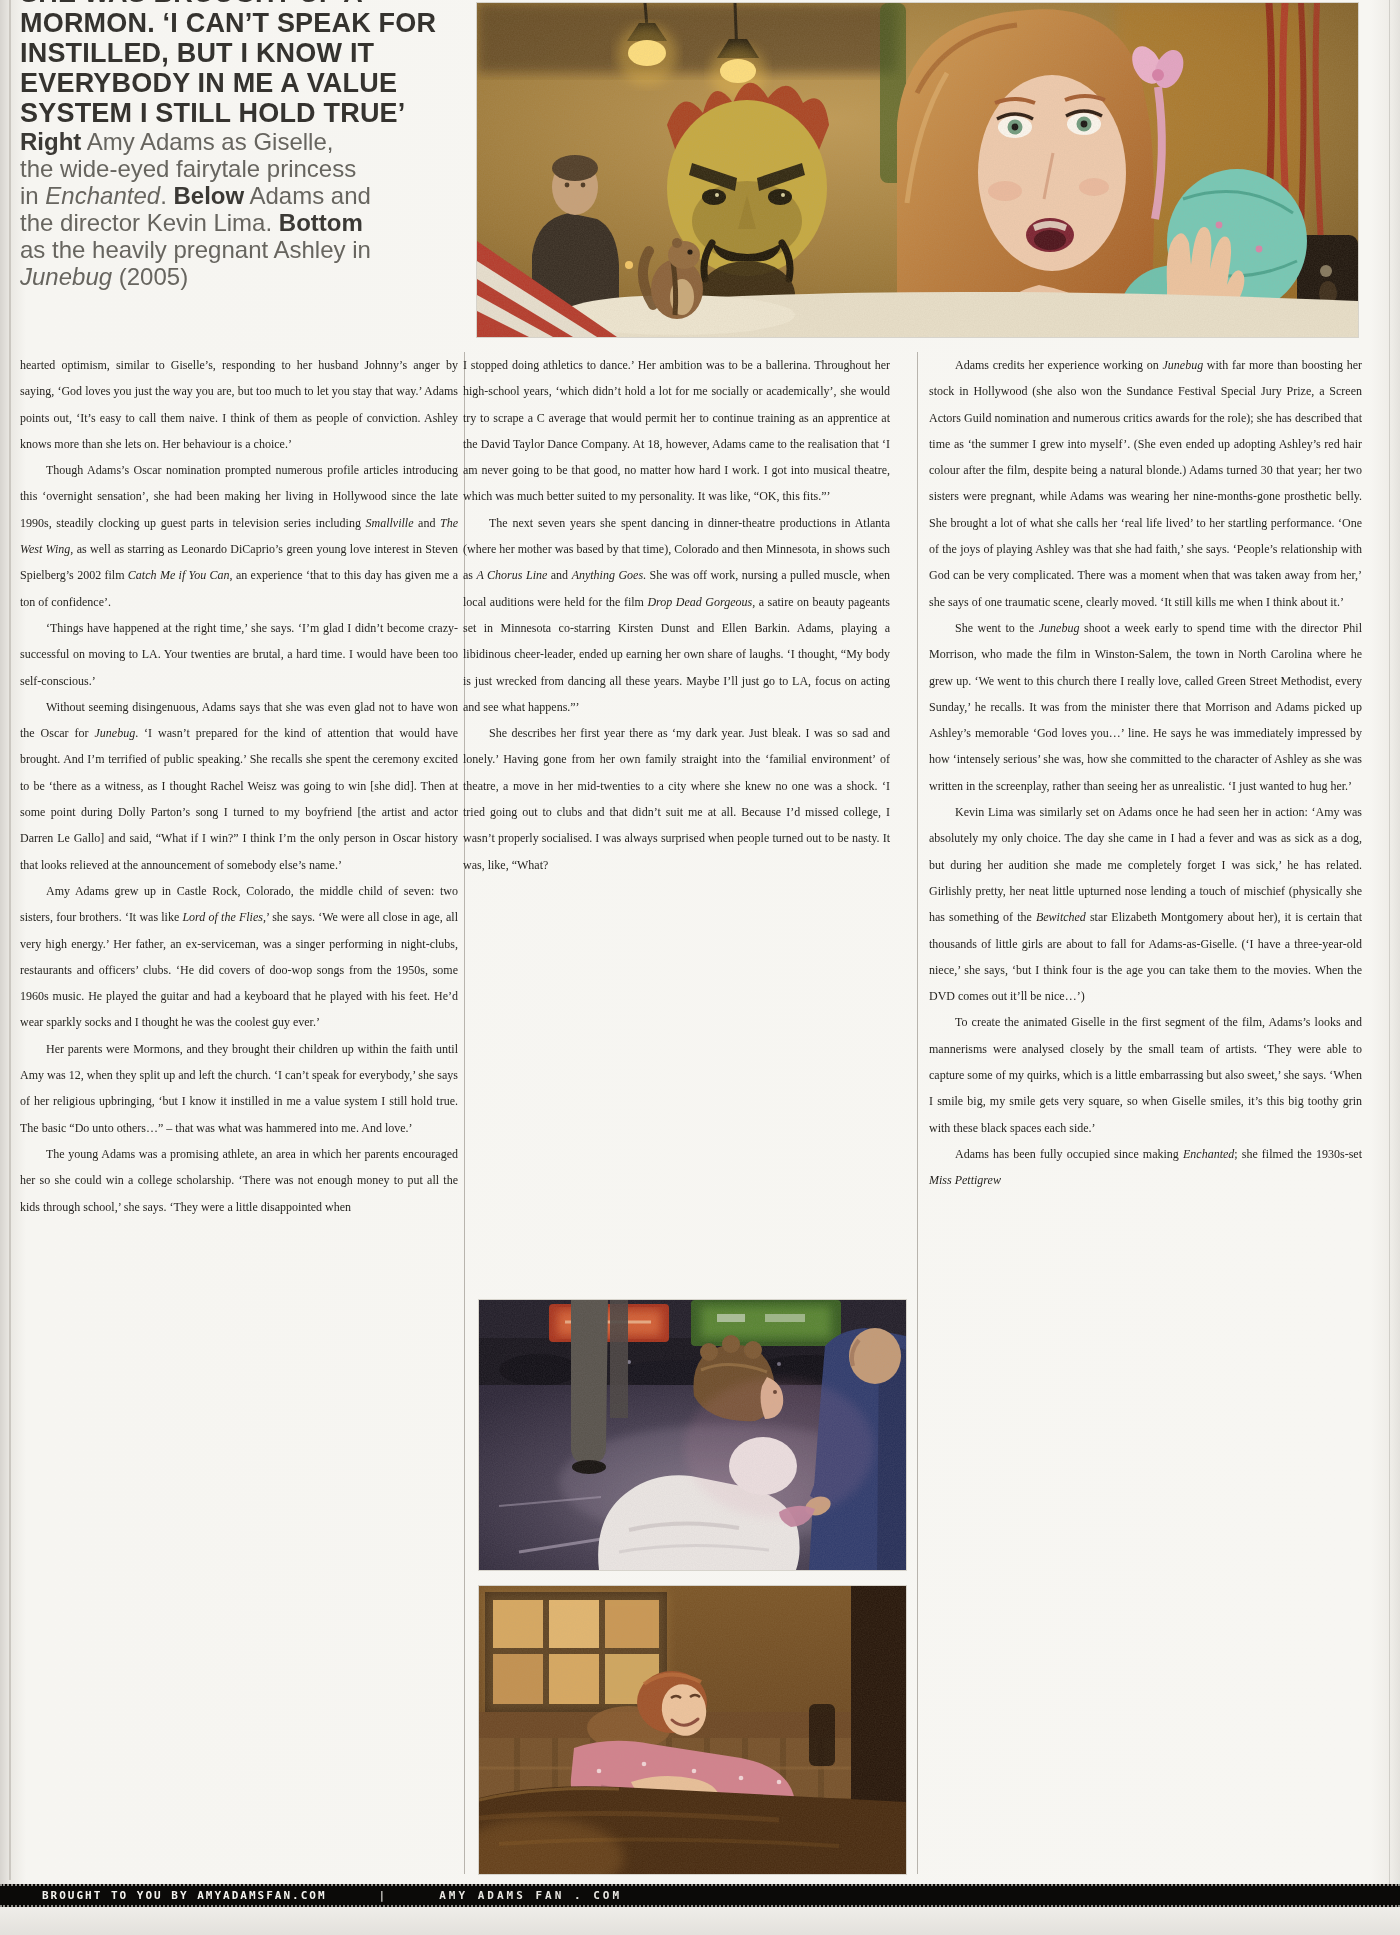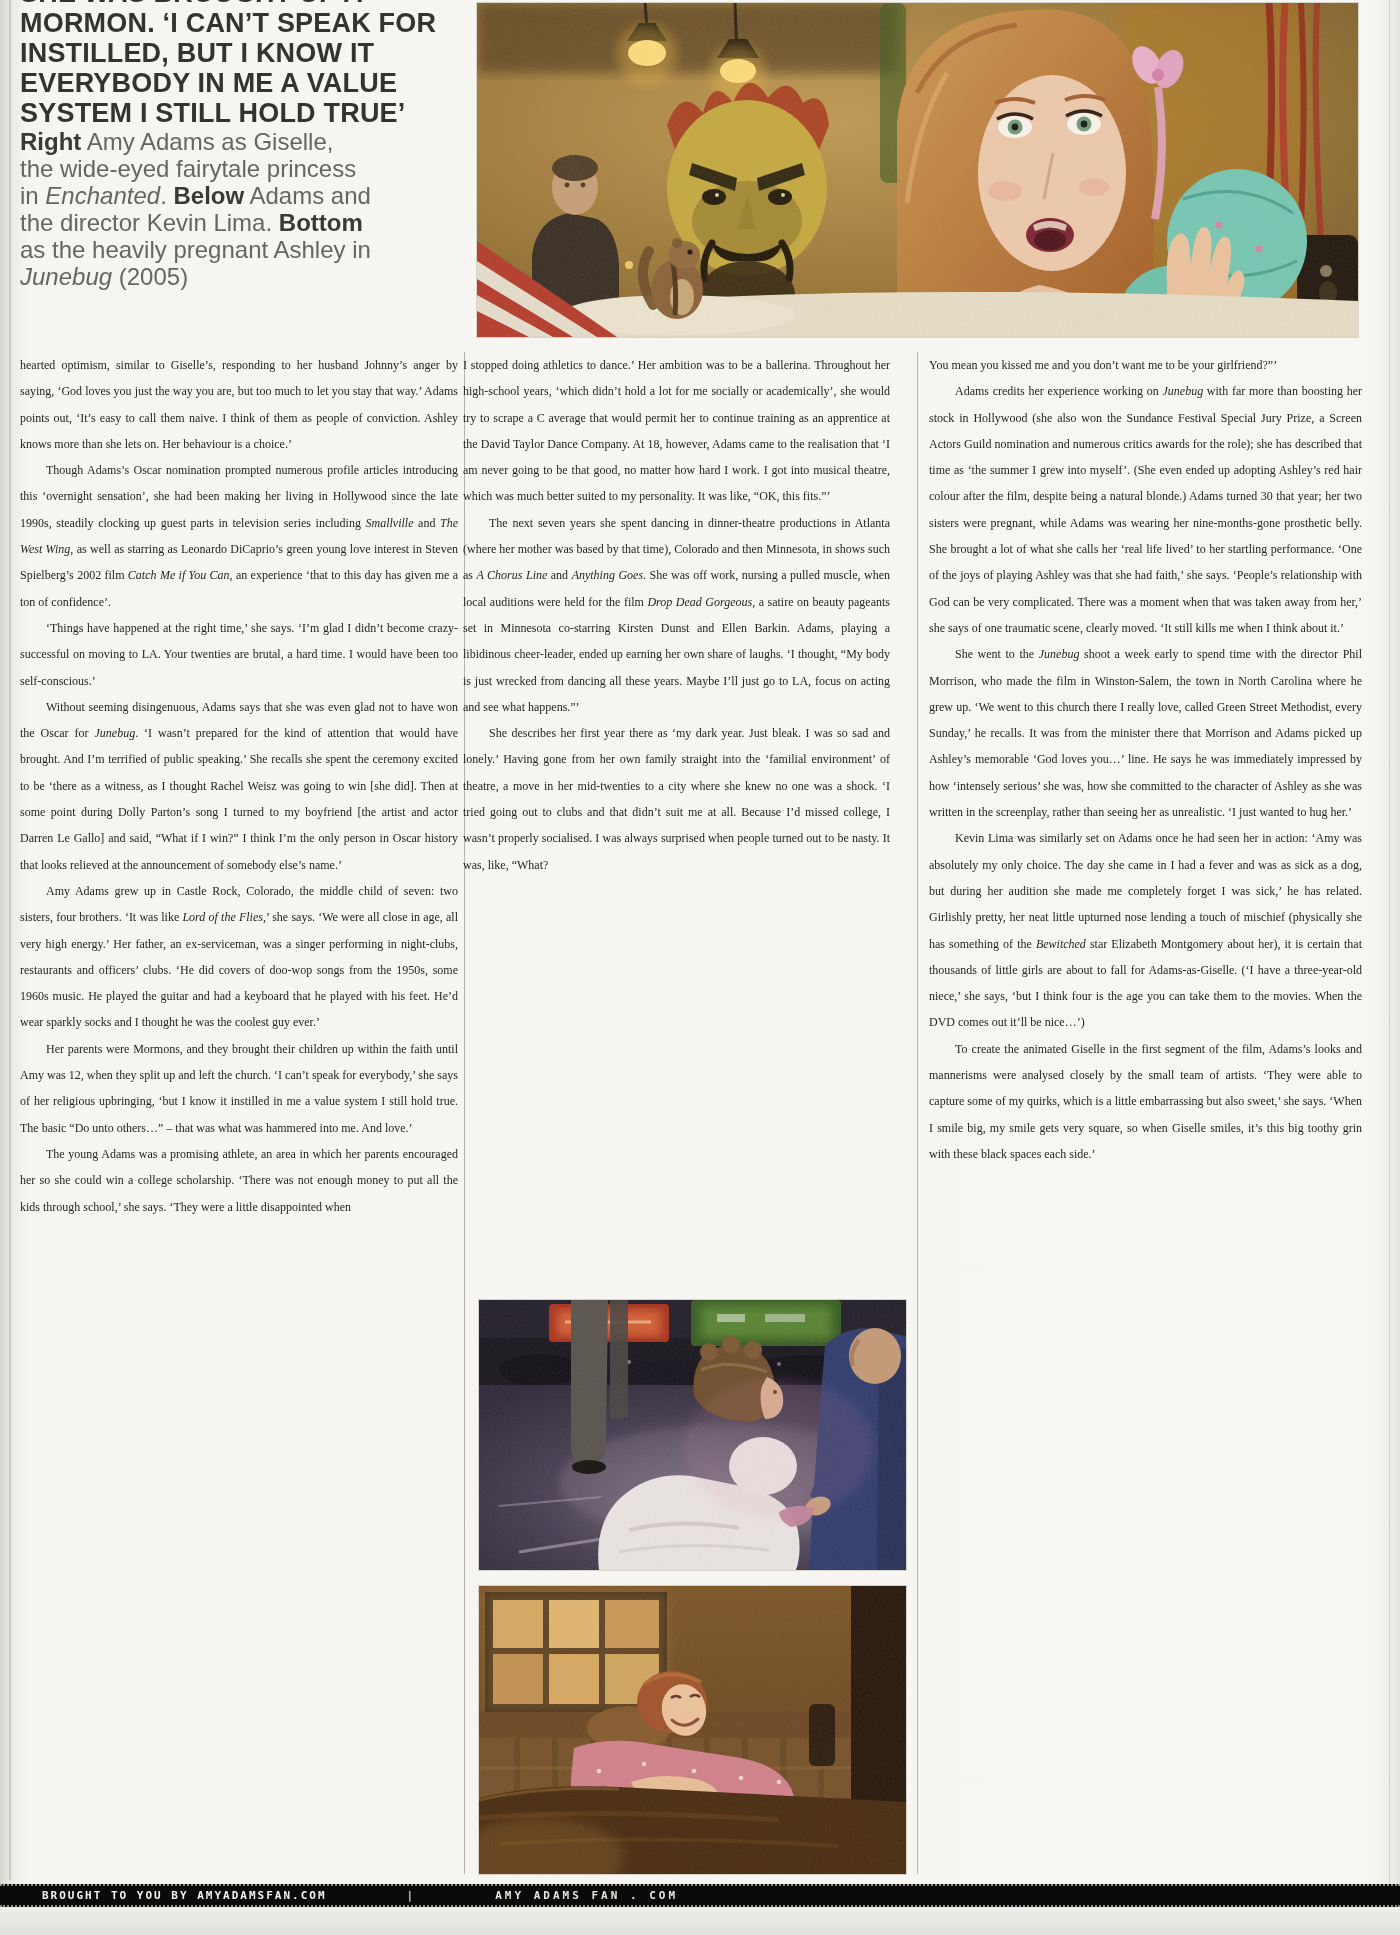--- a/index.html
+++ b/index.html
@@ -47,21 +47,21 @@
   #photo-enchanted{left:477px;top:3px;}
   #photo-street{left:479px;top:1300px;}
   #photo-junebug{left:479px;top:1586px;}
 
   
   .footer-bar{
     position:absolute;left:0;top:1884px;width:1400px;height:23px;background:#0b0a08;
     border-top:2px dotted #8f8d88;border-bottom:2px dotted #8f8d88;
     display:flex;align-items:center;box-sizing:border-box;
     font-family:"DejaVu Sans Mono",monospace;font-weight:bold;font-size:11px;
-    color:#f4f3ef;letter-spacing:2px;white-space:nowrap;gap:28px;
+    color:#f4f3ef;letter-spacing:2px;white-space:nowrap;
   }
   .footer-bar .credit-left{margin-left:42px;}
   .footer-bar .credit-sep{margin:0 52px;color:#cfcdc8;}
   .footer-bar .credit-right{letter-spacing:3px;color:#e8e6e1;}
   .magazine-line{
     position:absolute;right:32px;top:1909px;
     font-family:"DejaVu Sans Mono",monospace;font-weight:bold;font-size:14px;
     letter-spacing:12px;color:#2a2926;white-space:nowrap;
   }
   .magazine-line .pagenum{margin-left:16px;letter-spacing:2px;}
@@ -240,25 +240,25 @@
     <p class="indent">The young Adams was a promising athlete, an area in which her parents encouraged her so she could win a college scholarship. ‘There was not enough money to put all the kids through school,’ she says. ‘They were a little disappointed when</p>
   </div>
 
   <div class="col" id="col2">
     <p>I stopped doing athletics to dance.’ Her ambition was to be a ballerina. Throughout her high-school years, ‘which didn’t hold a lot for me socially or academically’, she would try to scrape a C average that would permit her to continue training as an apprentice at the David Taylor Dance Company. At 18, however, Adams came to the realisation that ‘I am never going to be that good, no matter how hard I work. I got into musical theatre, which was much better suited to my personality. It was like, “OK, this fits.”’</p>
     <p class="indent">The next seven years she spent dancing in dinner-theatre productions in Atlanta (where her mother was based by that time), Colorado and then Minnesota, in shows such as <i>A Chorus Line</i> and <i>Anything Goes</i>. She was off work, nursing a pulled muscle, when local auditions were held for the film <i>Drop Dead Gorgeous</i>, a satire on beauty pageants set in Minnesota co-starring Kirsten Dunst and Ellen Barkin. Adams, playing a libidinous cheer-leader, ended up earning her own share of laughs. ‘I thought, “My body is just wrecked from dancing all these years. Maybe I’ll just go to LA, focus on acting and see what happens.”’</p>
     <p class="indent">She describes her first year there as ‘my dark year. Just bleak. I was so sad and lonely.’ Having gone from her own family straight into the ‘familial environment’ of theatre, a move in her mid-twenties to a city where she knew no one was a shock. ‘I tried going out to clubs and that didn’t suit me at all. Because I’d missed college, I wasn’t properly socialised. I was always surprised when people turned out to be nasty. It was, like, “What?</p>
   </div>
 
   <div class="col" id="col3">
-    <p>You mean you kissed me and you don’t want me to be your girlfriend?”’</p>
     <p class="indent">Adams credits her experience working on <i>Junebug</i> with far more than boosting her stock in Hollywood (she also won the Sundance Festival Special Jury Prize, a Screen Actors Guild nomination and numerous critics awards for the role); she has described that time as ‘the summer I grew into myself’. (She even ended up adopting Ashley’s red hair colour after the film, despite being a natural blonde.) Adams turned 30 that year; her two sisters were pregnant, while Adams was wearing her nine-months-gone prosthetic belly. She brought a lot of what she calls her ‘real life lived’ to her startling performance. ‘One of the joys of playing Ashley was that she had faith,’ she says. ‘People’s relationship with God can be very complicated. There was a moment when that was taken away from her,’ she says of one traumatic scene, clearly moved. ‘It still kills me when I think about it.’</p>
     <p class="indent">She went to the <i>Junebug</i> shoot a week early to spend time with the director Phil Morrison, who made the film in Winston-Salem, the town in North Carolina where he grew up. ‘We went to this church there I really love, called Green Street Methodist, every Sunday,’ he recalls. It was from the minister there that Morrison and Adams picked up Ashley’s memorable ‘God loves you…’ line. He says he was immediately impressed by how ‘intensely serious’ she was, how she committed to the character of Ashley as she was written in the screenplay, rather than seeing her as unrealistic. ‘I just wanted to hug her.’</p>
     <p class="indent">Kevin Lima was similarly set on Adams once he had seen her in action: ‘Amy was absolutely my only choice. The day she came in I had a fever and was as sick as a dog, but during her audition she made me completely forget I was sick,’ he has related. Girlishly pretty, her neat little upturned nose lending a touch of mischief (physically she has something of the <i>Bewitched</i> star Elizabeth Montgomery about her), it is certain that thousands of little girls are about to fall for Adams-as-Giselle. (‘I have a three-year-old niece,’ she says, ‘but I think four is the age you can take them to the movies. When the DVD comes out it’ll be nice…’)</p>
     <p class="indent">To create the animated Giselle in the first segment of the film, Adams’s looks and mannerisms were analysed closely by the small team of artists. ‘They were able to capture some of my quirks, which is a little embarrassing but also sweet,’ she says. ‘When I smile big, my smile gets very square, so when Giselle smiles, it’s this big toothy grin with these black spaces each side.’</p>
+    <p class="indent">Adams has been fully occupied since making <i>Enchanted</i>; she filmed the 1930s-set <i>Miss Pettigrew</i></p>
   </div>
 
   <svg id="photo-street" class="photo" width="427" height="270" viewBox="0 0 427 270">
     <defs>
       <radialGradient id="p2street" cx="55%" cy="62%" r="75%">
         <stop offset="0" stop-color="#7d7181"></stop>
           <stop offset=".55" stop-color="#443c4e"></stop>
           <stop offset="1" stop-color="#2b2535"></stop>
       </radialGradient>
       <filter id="p2blur">

